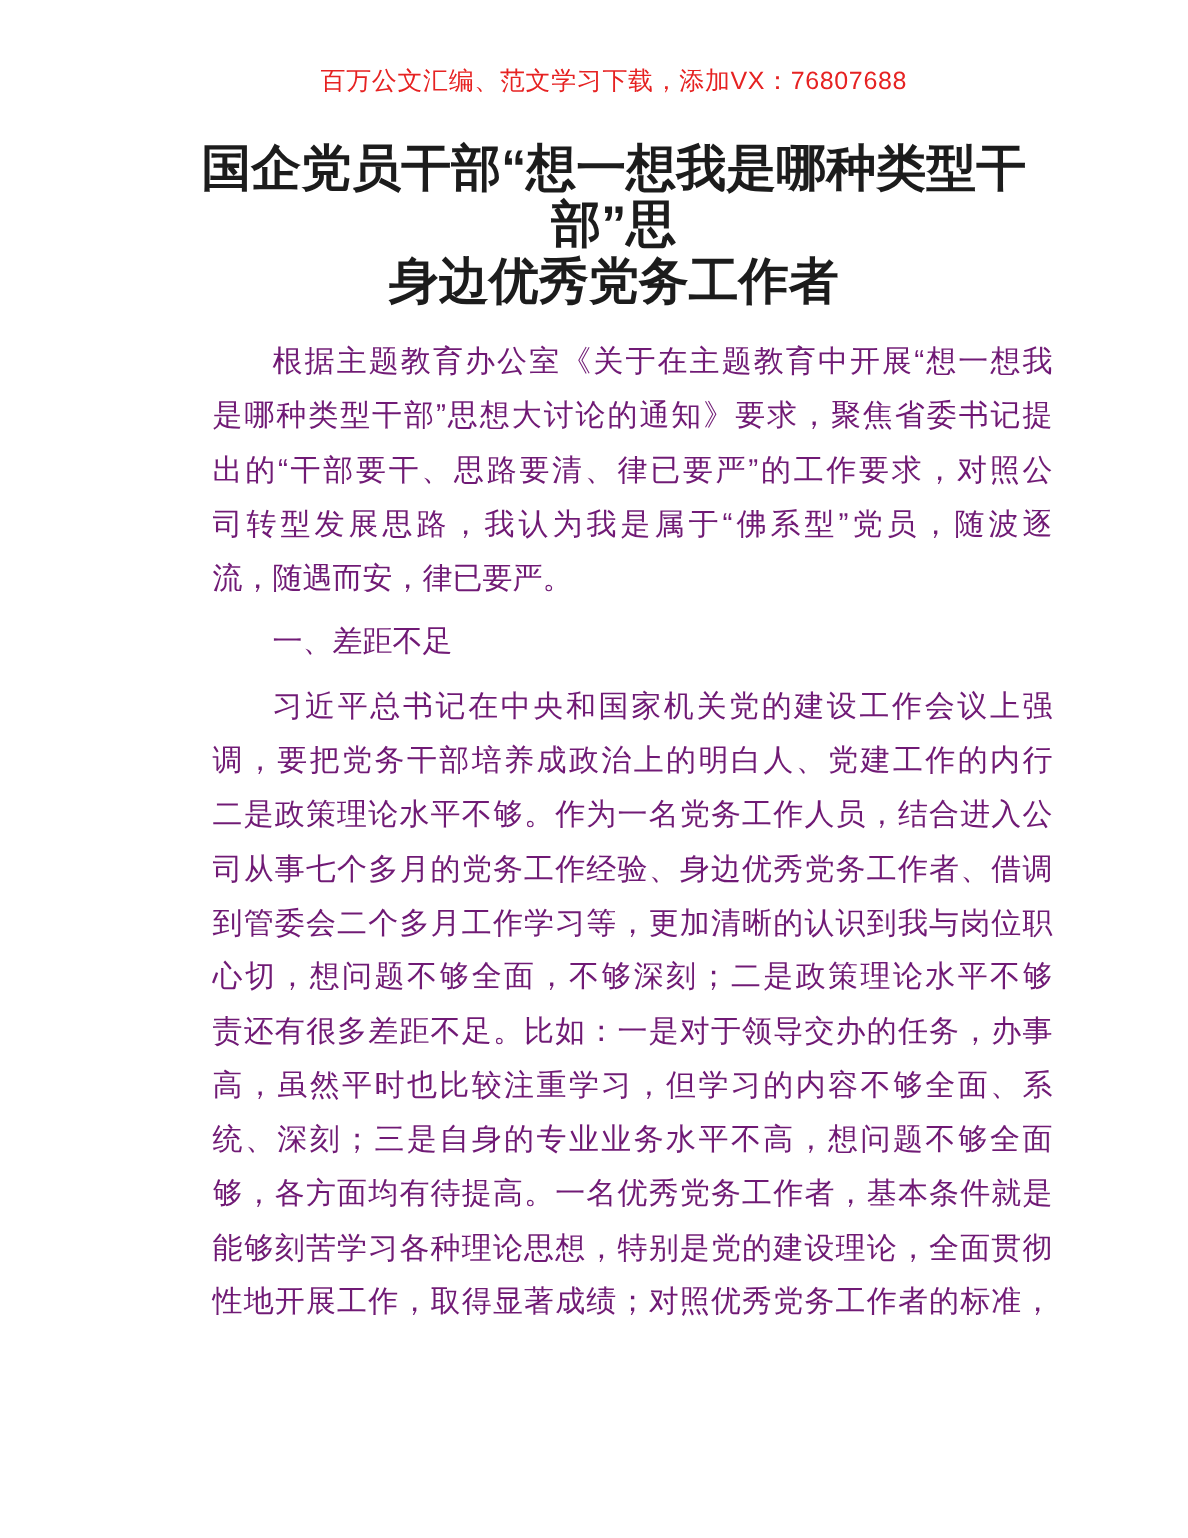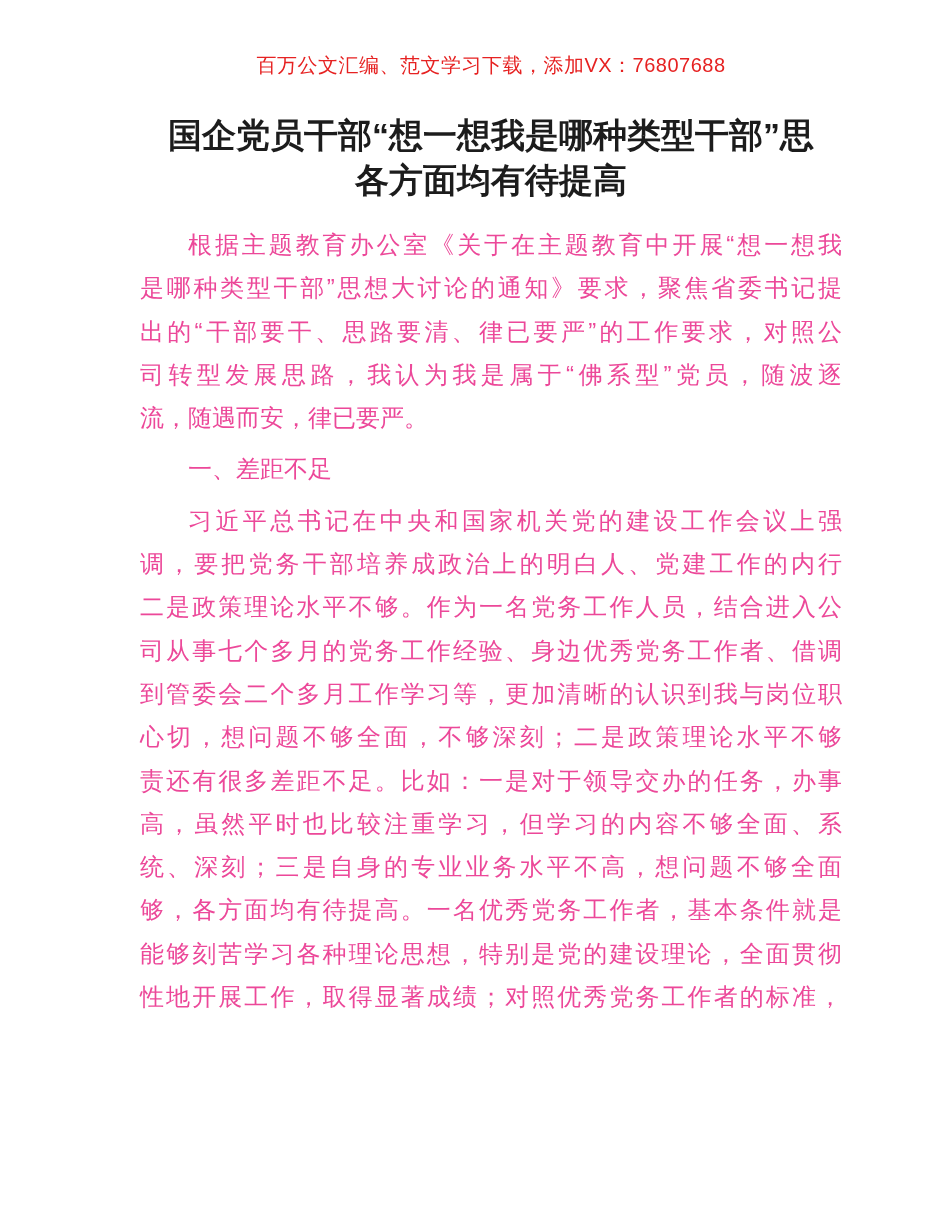--- a/index.html
+++ b/index.html
@@ -18,57 +18,58 @@
   }
   .promo-header {
     text-align: center;
     font-size: 20px;
     line-height: 24px;
     letter-spacing: 0.5px;
     font-weight: normal;
   }
   .doc-title {
     margin-top: 36px;
-    font-size: 34px;
+    font-size: 40px;
     line-height: 45px;
     font-weight: bold;
     text-align: center;
     color: #1c1c1c;
   }
   .doc-content {
     margin-top: 20px;
     color: #1c1c1c;
   }
   .para { margin: 0 0 8px 0; }
   .line {
     font-size: 24px;
     line-height: 43.3px;
     text-align: justify;
     text-align-last: justify;
     white-space: normal;
-    color: #ec4899;
+    color: #701a75;
+    margin-left: 30px;
   }
   .line.first { text-indent: 2em; }
   .line.last-left { text-align-last: left; }
   .para.heading .line {
     text-align: left;
     text-align-last: left;
     text-indent: 2em;
   }
 </style>
 </head>
 <body>
 
 <div class="page">
 
   <div class="promo-header" style="color: rgb(230, 34, 34);">百万公文汇编、范文学习下载，添加VX：76807688</div>
 
   <h1 class="doc-title">
       <div>国企党员干部“想一想我是哪种类型干部”思</div>
-      <div>各方面均有待提高</div>
+      <div>身边优秀党务工作者</div>
     </h1>
 
   <div class="doc-content">
       <div class="para body">
         <div class="line first">根据主题教育办公室《关于在主题教育中开展“想一想我</div>
         <div class="line">是哪种类型干部”思想大讨论的通知》要求，聚焦省委书记提</div>
         <div class="line">出的“干部要干、思路要清、律已要严”的工作要求，对照公</div>
         <div class="line">司转型发展思路，我认为我是属于“佛系型”党员，随波逐</div>
         <div class="line last-left">流，随遇而安，律已要严。</div>
       </div>

